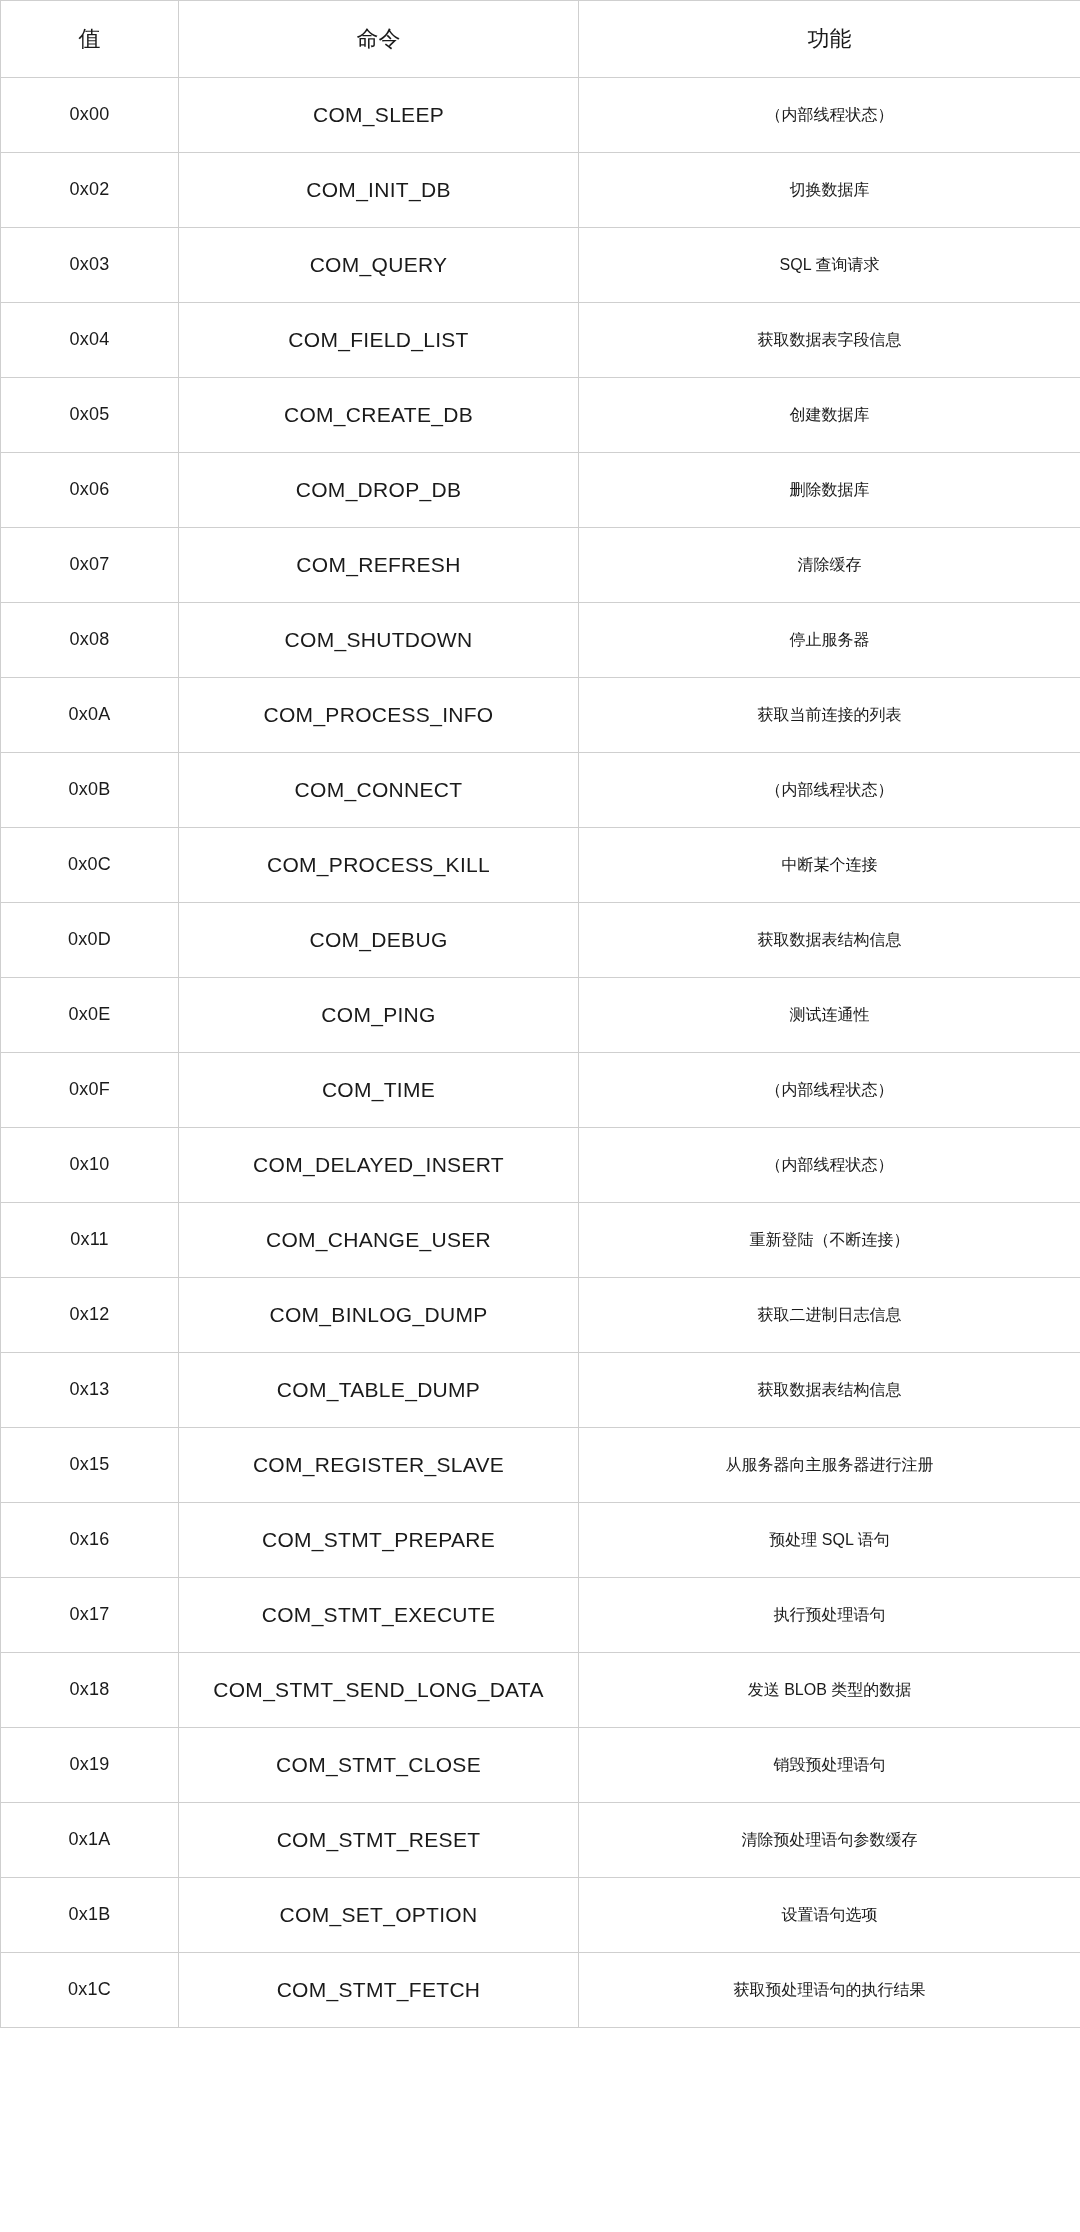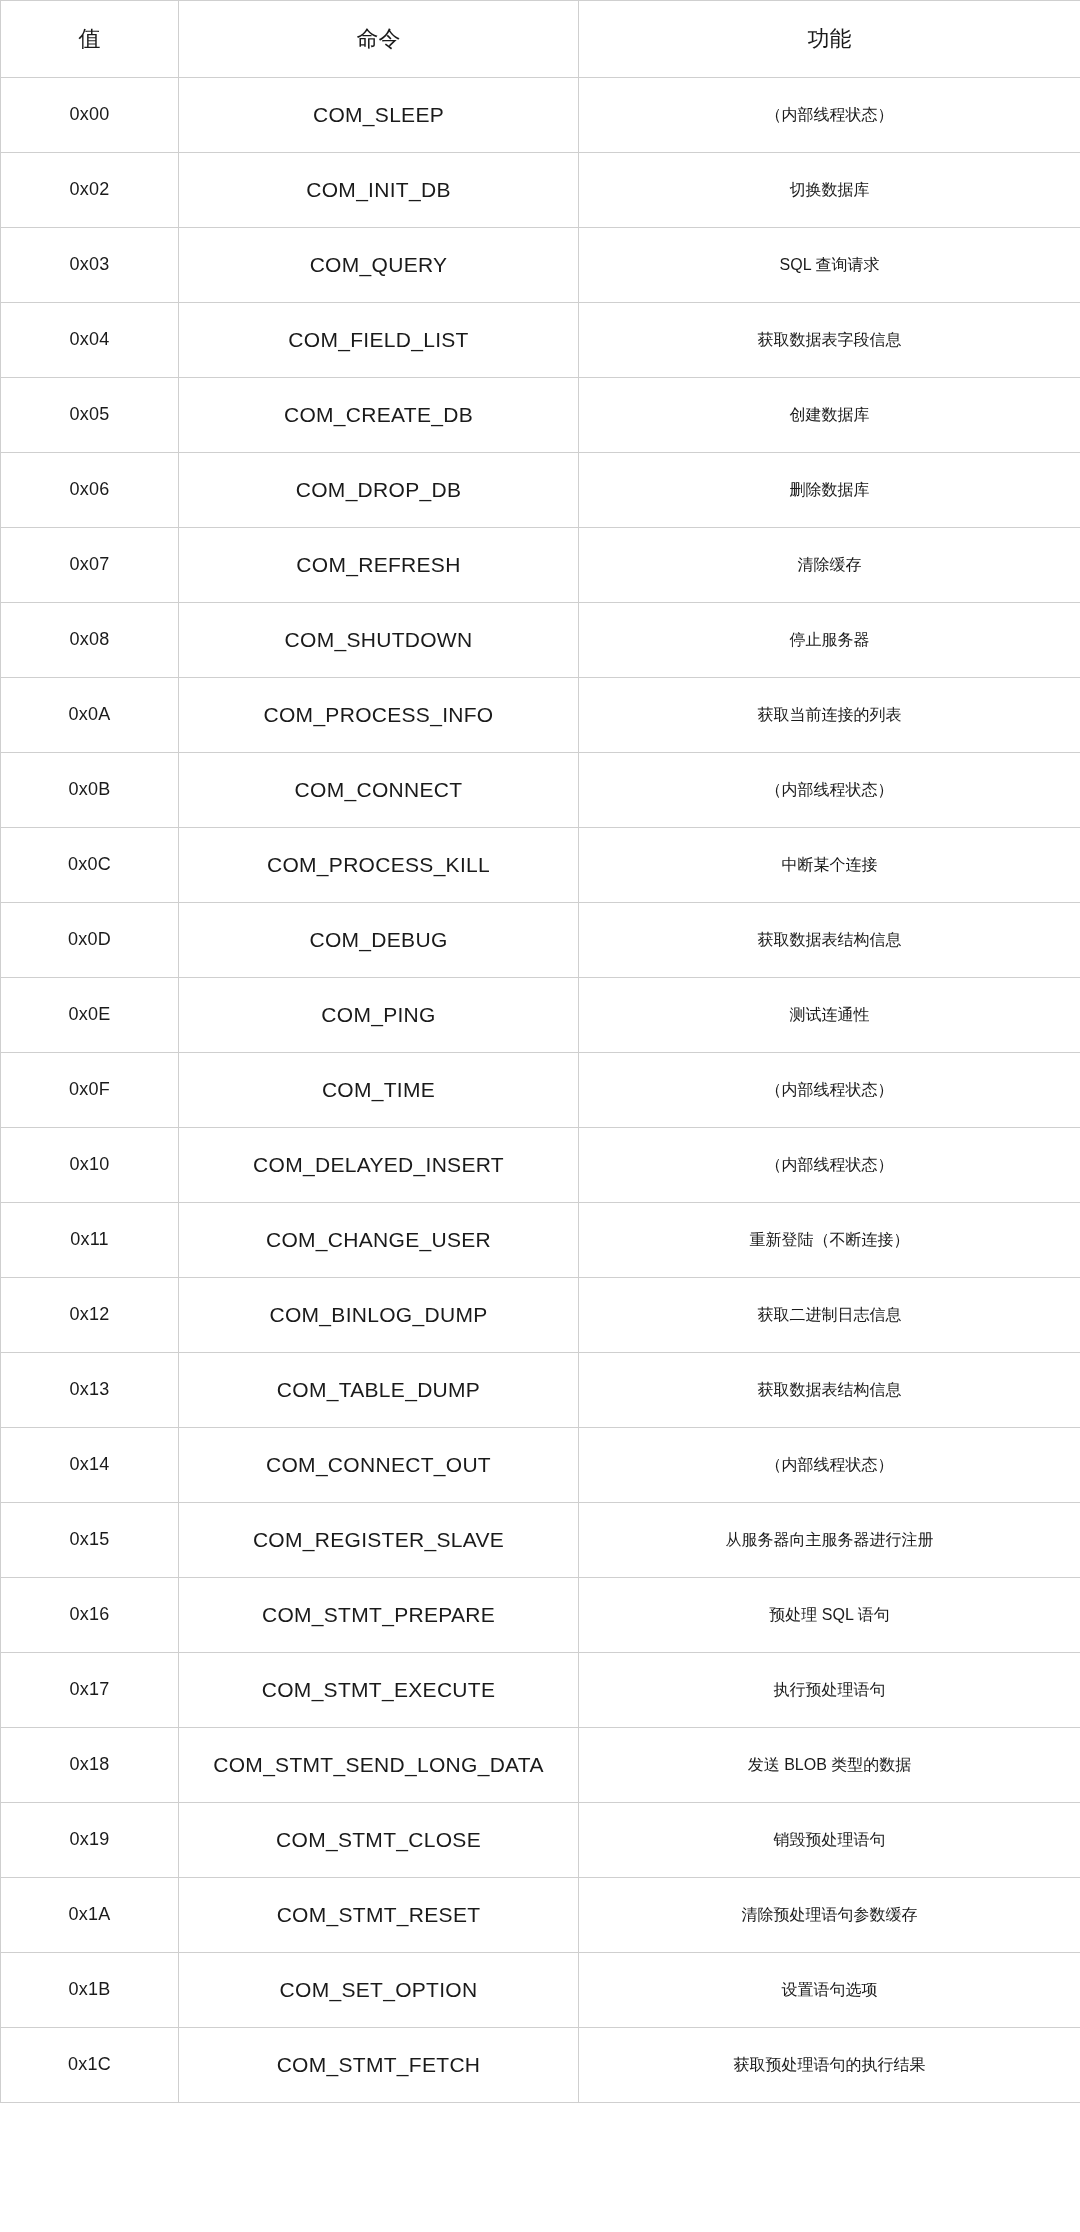--- a/index.html
+++ b/index.html
@@ -165,25 +165,20 @@
           <td class="value-cell">0x12</td>
           <td class="command-cell">COM_BINLOG_DUMP</td>
           <td class="function-cell">获取二进制日志信息</td>
         </tr>
         <tr>
           <td class="value-cell">0x13</td>
           <td class="command-cell">COM_TABLE_DUMP</td>
           <td class="function-cell">获取数据表结构信息</td>
         </tr>
         <tr>
-          <td class="value-cell">0x14</td>
-          <td class="command-cell">COM_CONNECT_OUT</td>
-          <td class="function-cell">（内部线程状态）</td>
-        </tr>
-        <tr>
           <td class="value-cell">0x15</td>
           <td class="command-cell">COM_REGISTER_SLAVE</td>
           <td class="function-cell">从服务器向主服务器进行注册</td>
         </tr>
         <tr>
           <td class="value-cell">0x16</td>
           <td class="command-cell">COM_STMT_PREPARE</td>
           <td class="function-cell">预处理 <b>SQL</b> 语句</td>
         </tr>
         <tr>

